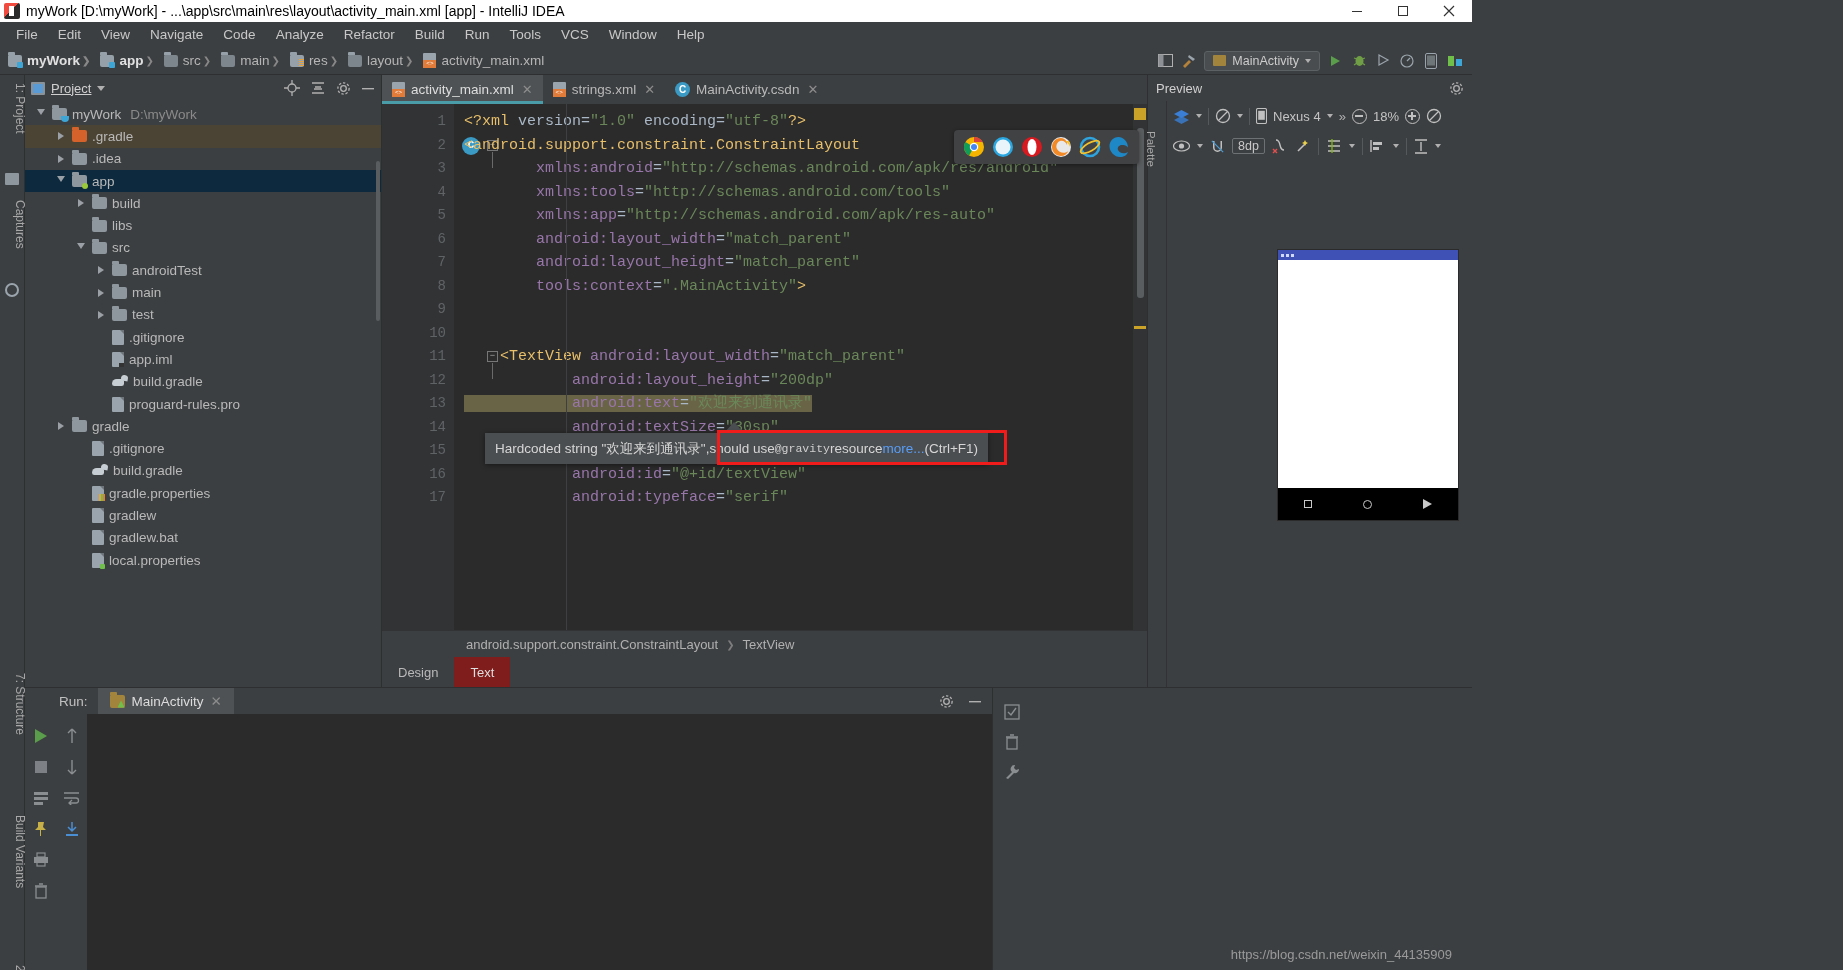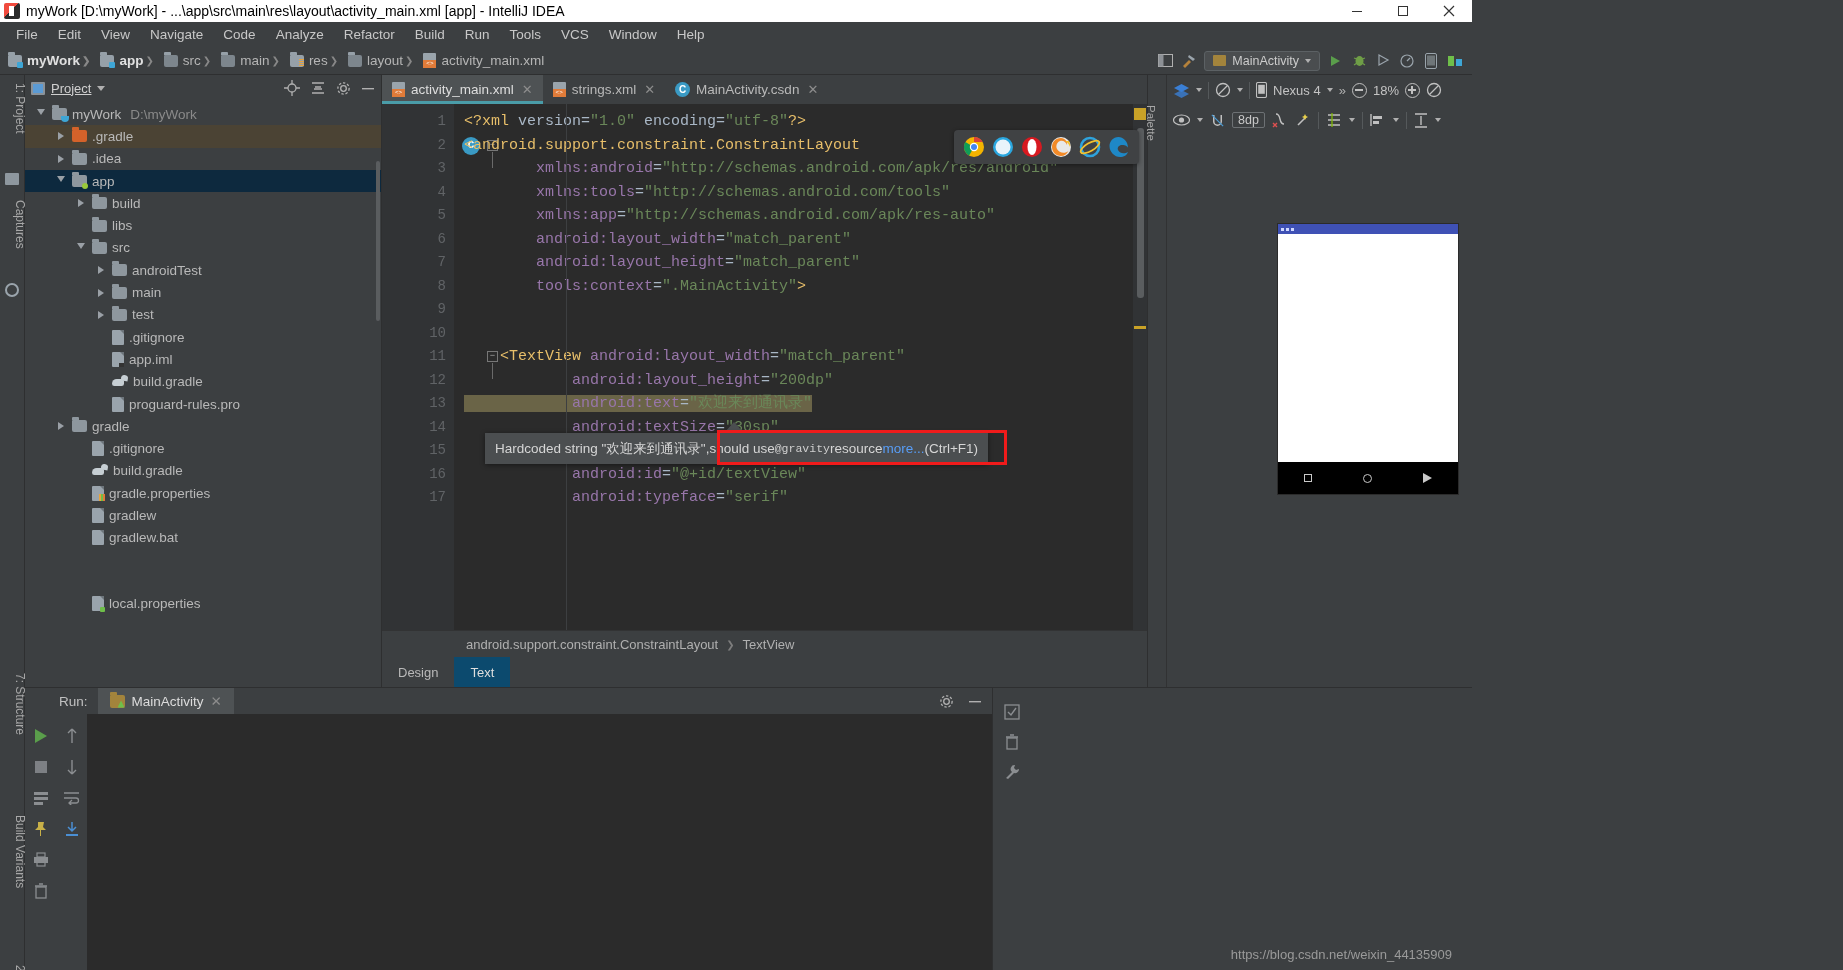--- a/index.html
+++ b/index.html
@@ -194,21 +194,21 @@
   .tooltip-arrow {
     position:absolute; left:342px; top:318px; width:0;height:0;
     border-left:10px solid transparent;border-right:10px solid transparent;border-bottom:11px solid #4b4e50; z-index:10;
   }
   .red-box { position:absolute; left:335px; top:326px; width:290px; height:35px; border:3px solid #f01b1b; z-index:11; }
 
   .bc-bar { height:27px; background:#3c3f41; display:flex; align-items:center; gap:8px; padding-left:84px; font-size:13px; color:#b0b0b0; flex:none; border-top:1px solid #323334; }
   .bc-sep { color:#7d7d7d; font-size:10px; }
   .dt-bar { height:30px; background:#3c3f41; display:flex; align-items:stretch; flex:none; }
   .dt-tab { padding:0 16px; display:flex; align-items:center; font-size:13px; color:#b9b9b9; }
-  .dt-tab.active { background:#0c4a6e; color:#dedede; }
+  .dt-tab.active { background:#7f1d1d; color:#dedede; }
 
   
   .preview-panel { width: 325px; flex:none; background:#3c3f41; display:flex; flex-direction:column; border-left:1px solid #2e2f30; }
   .pv-head { height:26px; display:flex; align-items:center; padding:0 8px; font-size:13px; color:#d0d0d0; flex:none; }
   .pv-head .sp { margin-left:auto; display:flex; gap:10px; align-items:center; }
   .pv-body { flex:1; display:flex; min-height:0; }
   .palette-rail { width:19px; background:#3c3f41; position:relative; flex:none; border-right:1px solid #313233; }
   .palette-rail span { position:absolute; left:50%; top:30px; transform:rotate(90deg); transform-origin:0 0; white-space:nowrap; font-size:11.5px; color:#a8a8a8; }
   .pv-main { flex:1; display:flex; flex-direction:column; min-width:0; }
   .pv-tb { height:30px; display:flex; align-items:center; gap:6px; padding:0 6px; font-size:13px; color:#c3c3c3; flex:none; }
@@ -561,21 +561,21 @@
               <div class="trow" style="padding-left: 50px;">
                 <span class="arrow"></span>
                 <span class="doc-ic"></span>
                 <span>gradlew</span>
               </div>
               <div class="trow" style="padding-left: 50px;">
                 <span class="arrow"></span>
                 <span class="doc-ic"></span>
                 <span>gradlew.bat</span>
               </div>
-              <div class="trow" style="padding-left: 50px; margin-top: 43px;">
+              <div class="trow" style="padding-left: 50px;">
                 <span class="arrow"></span>
                 <span class="doc-ic green"></span>
                 <span>local.properties</span>
               </div>
             </div>
         </div>
 
         <div class="editor-col">
           <div class="tabbar">
             <div class="tab active">
@@ -702,20 +702,31 @@
             <span>TextView</span>
           </div>
 
           <div class="dt-bar">
             <div class="dt-tab">Design</div>
             <div class="dt-tab active">Text</div>
           </div>
         </div>
 
         <div class="preview-panel">
+          <div class="pv-head">
+            <span>Preview</span>
+            <span class="sp">
+              <span>
+                <svg width="15" height="15" viewBox="0 0 16 16">
+                    <circle cx="8" cy="8" r="3" fill="none" stroke="#b0b0b0" stroke-width="1.4"></circle>
+                    <circle cx="8" cy="8" r="6" fill="none" stroke="#b0b0b0" stroke-width="1.4" stroke-dasharray="2.5 2"></circle>
+                  </svg>
+              </span>
+            </span>
+          </div>
           <div class="pv-body">
             <div class="palette-rail">
               <span>Palette</span>
             </div>
             <div class="pv-main">
               <div class="pv-tb">
                 <span>
                   <svg width="17" height="15" viewBox="0 0 17 15">
                       <path d="M8.5 1 L16 5 L8.5 9 L1 5 Z" fill="#3a7fd5"></path>
                       <path d="M8.5 7 L16 11 L8.5 15 L1 11 Z" fill="#3a7fd5" opacity=".8"></path>

